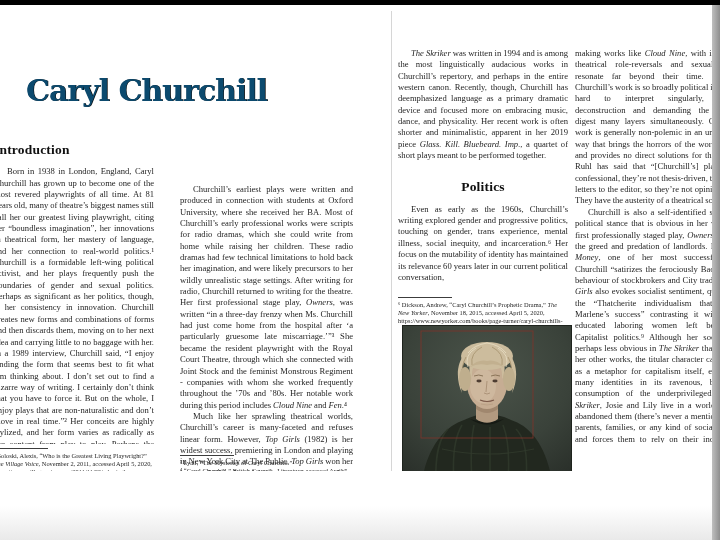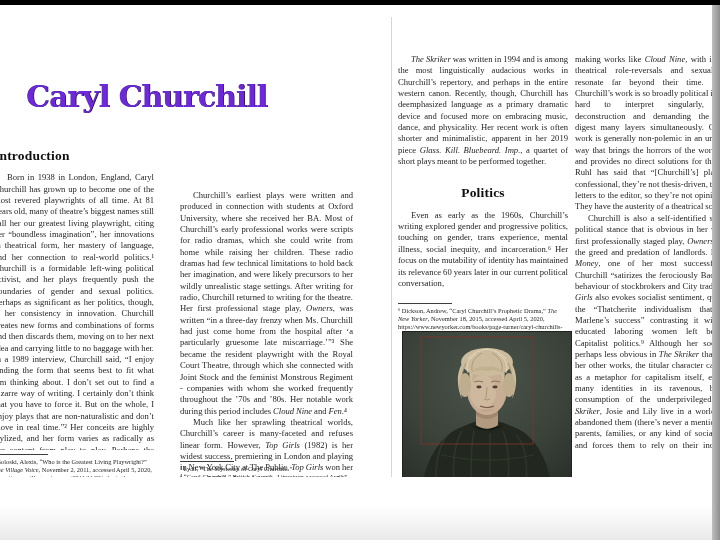--- a/index.html
+++ b/index.html
@@ -1,27 +1,27 @@
 <!DOCTYPE html>
 <html lang="en"><head>
 <meta charset="utf-8">
 <style>
   html,body{margin:0;padding:0;background:#ffffff;}
   .frame{position:relative;width:720px;height:540px;background:#fff;overflow:hidden;
          font-family:"Liberation Serif","DejaVu Serif",serif;color:#1f1f1f;}
   .topbar{position:absolute;left:0;top:0;width:720px;height:5px;background:#000;z-index:9;}
-  .page{position:absolute;top:17px;height:460px;background:#fff;overflow:hidden;}
+  .page{position:absolute;top:11px;height:460px;background:#fff;overflow:hidden;}
   .page.left{left:0;width:391px;border-right:1px solid #d6d6d6;}
   .page.right{left:392px;width:320px;}
   .edge-strip{position:absolute;left:712px;top:0;width:8px;height:540px;
               background:linear-gradient(to right,#bfbfbf,#8e8e8e);z-index:8;}
   .bottom-fade{position:absolute;left:0;top:506px;width:712px;height:34px;z-index:6;
                background:linear-gradient(to bottom,rgba(255,255,255,0),rgba(232,232,232,.95));pointer-events:none;}
   .doc-title{position:absolute;left:26px;top:62px;font-family:"DejaVu Serif","Liberation Serif",serif;
-             font-weight:bold;font-size:30px;letter-spacing:-1px;color:#6d28d9;
+             font-weight:bold;font-size:30px;letter-spacing:-1px;color:#0c4a6e;
              text-shadow:0.6px 0 #0a0a0a;white-space:nowrap;}
   .col{position:absolute;text-align:justify;font-size:8.6px;line-height:11.35px;
        word-spacing:-0.25px;overflow:hidden;}
   .col p{margin:0;text-indent:13px;hyphens:auto;}
   .col p.noindent{text-indent:0;}
   .col i{font-style:italic;}
   h2{font-family:"Liberation Serif","DejaVu Serif",serif;font-size:13.5px;font-weight:bold;
      margin:0 0 11px 0;color:#101010;letter-spacing:0.2px;text-align:left;}
   h2.politics{margin:20px 0 11px 0;text-align:center;}
   .fnblock{position:absolute;font-size:6.4px;line-height:7.9px;color:#262626;text-align:left;overflow:hidden;}

